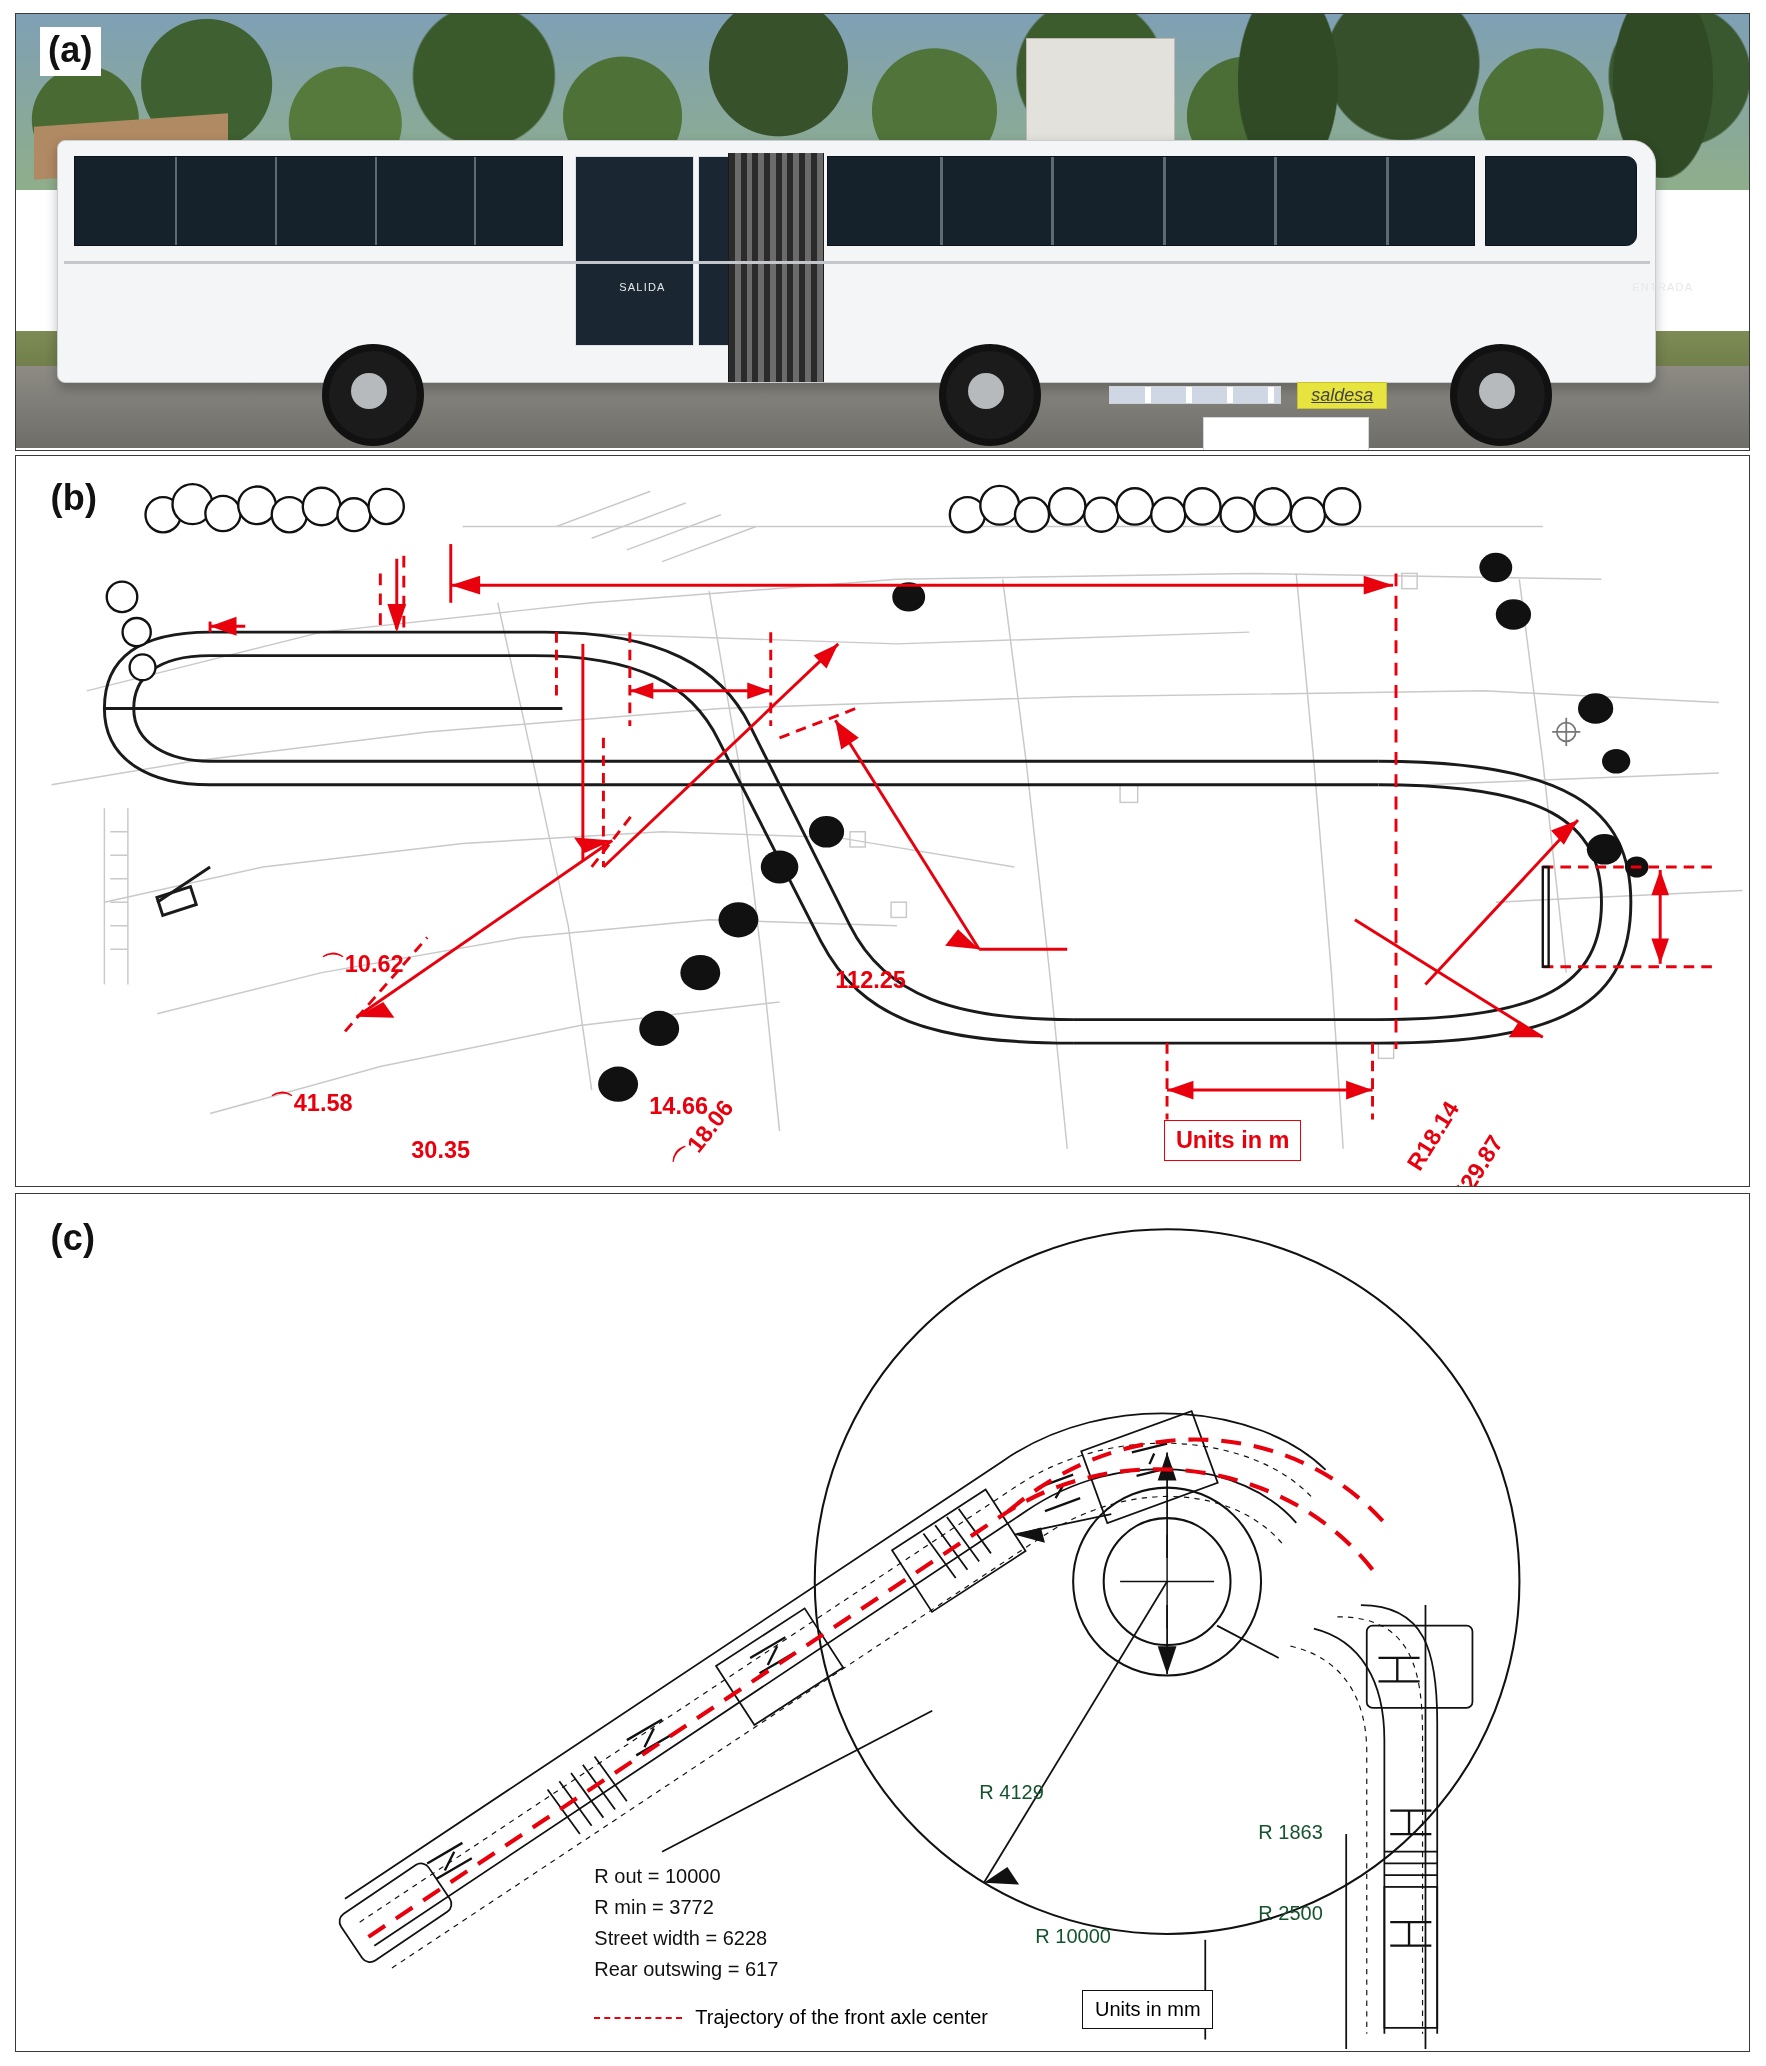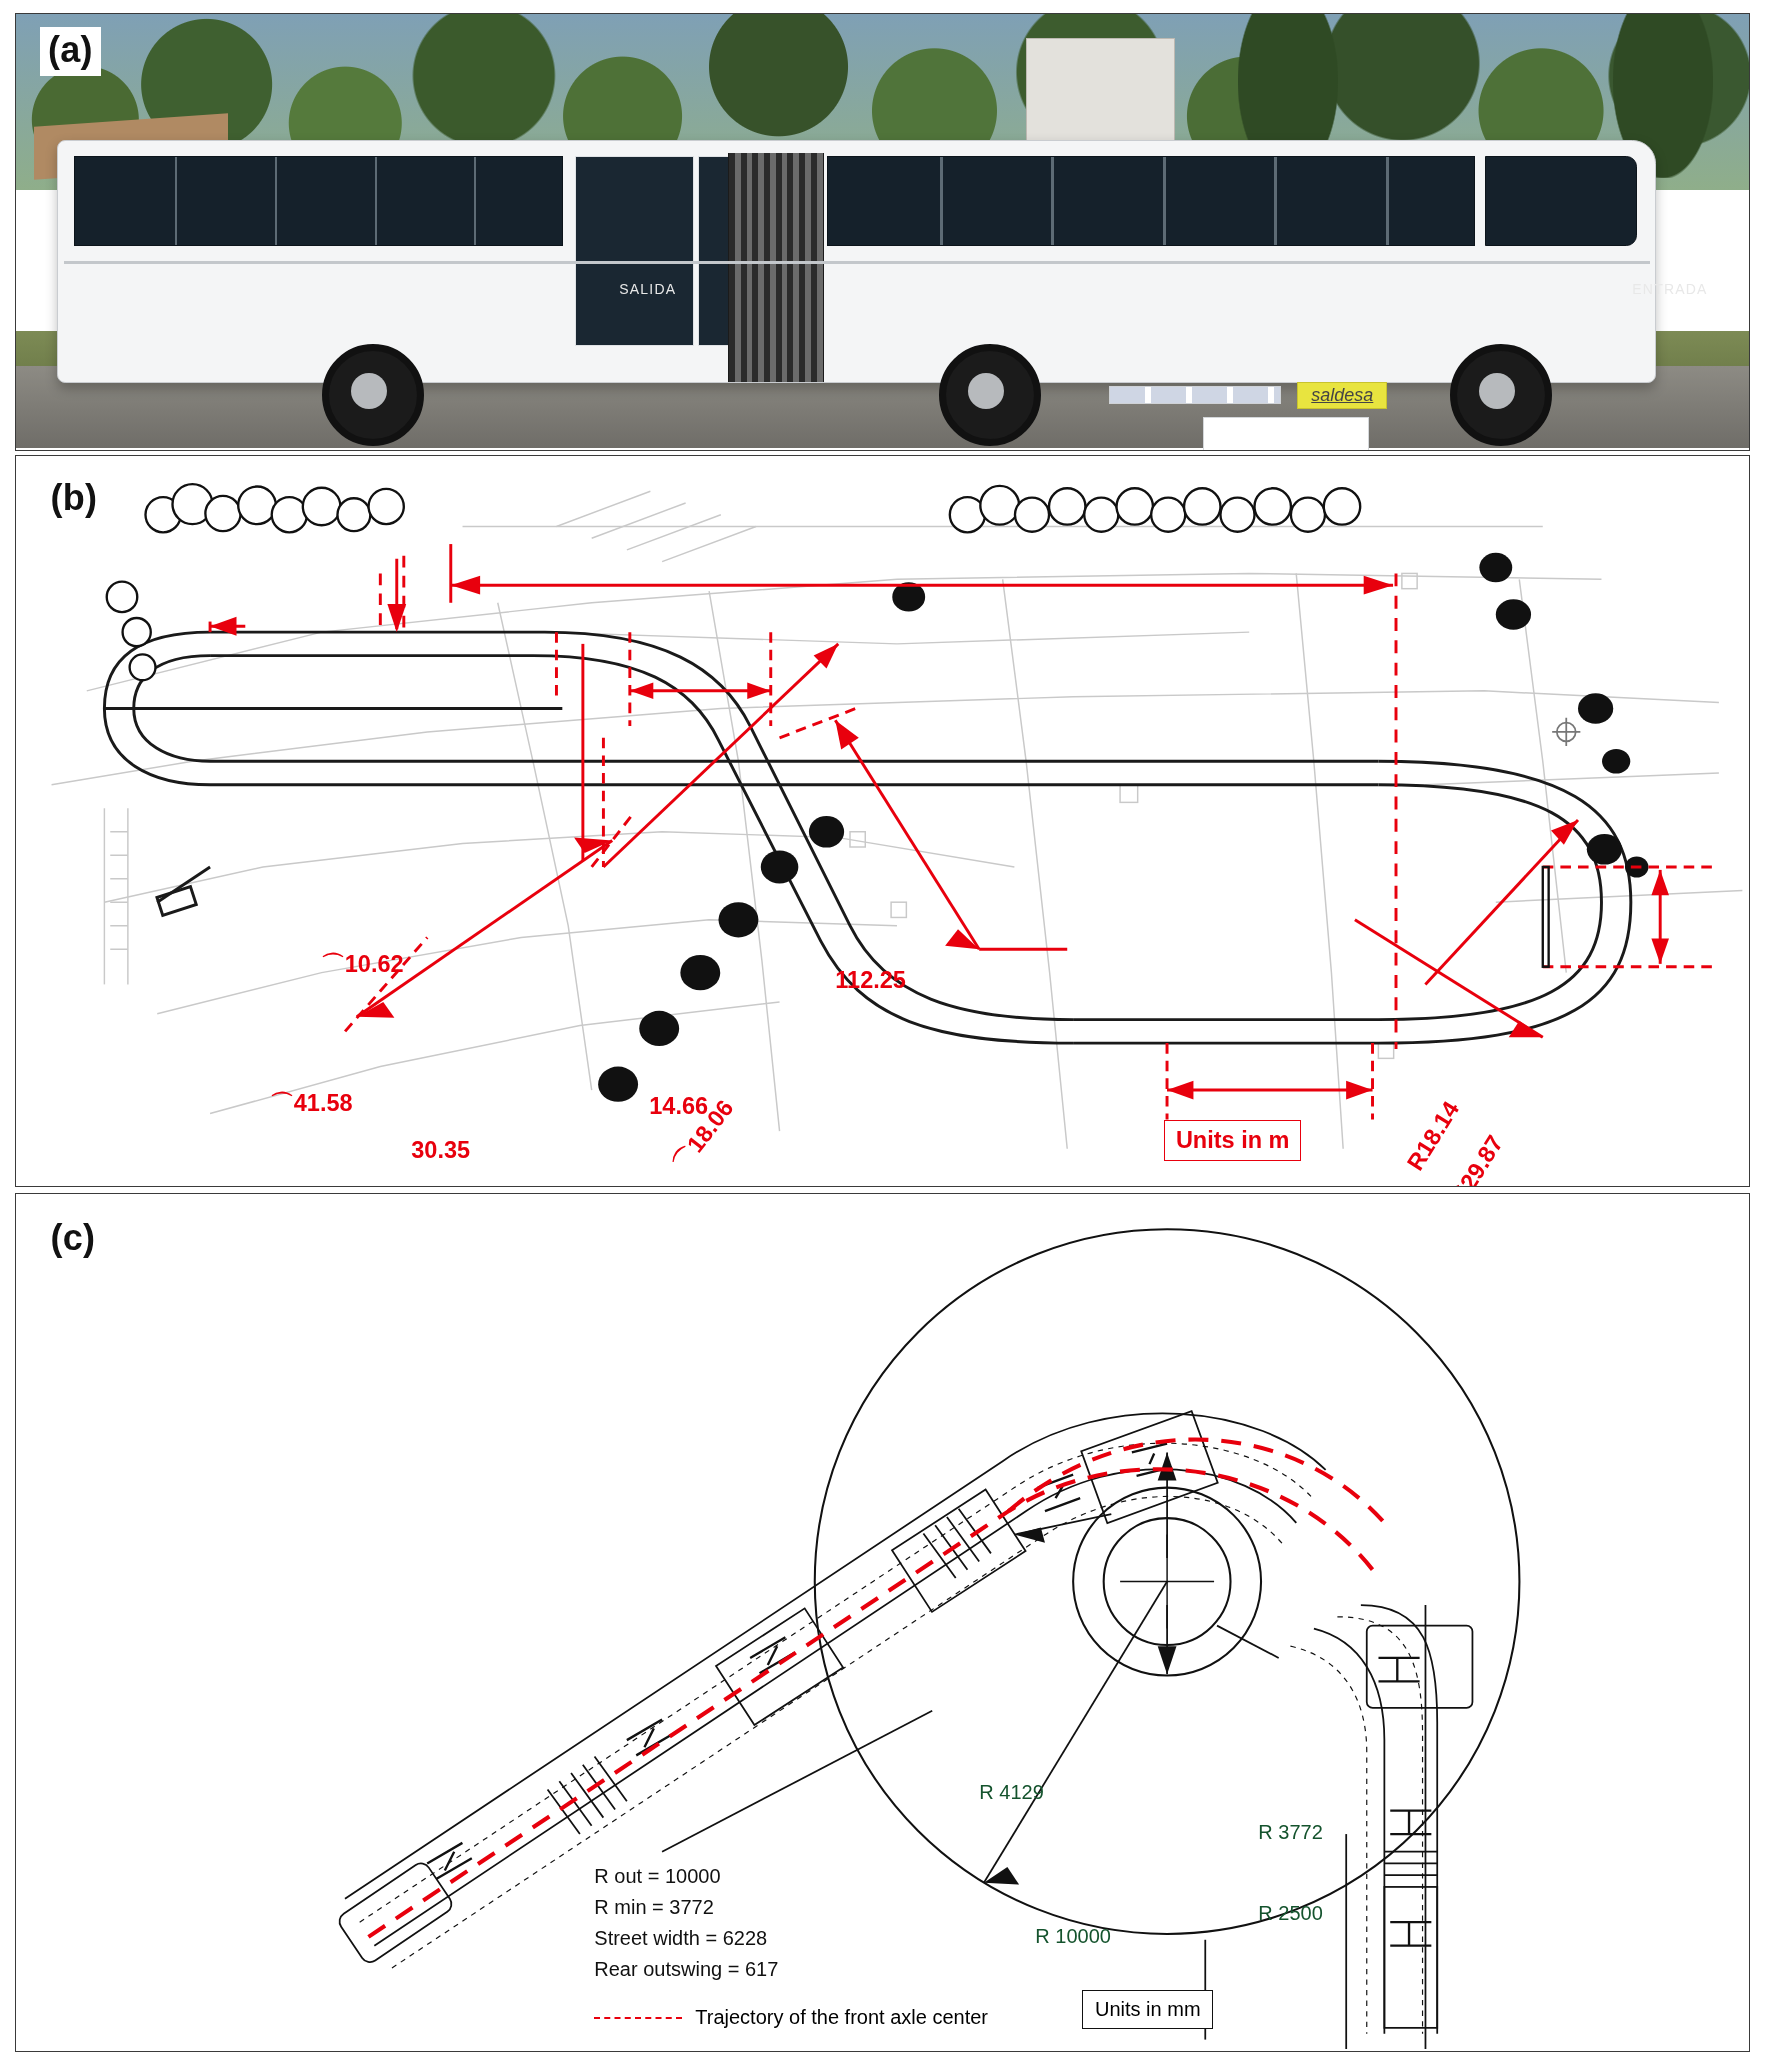--- a/index.html
+++ b/index.html
@@ -155,21 +155,21 @@
     left: 22px; top: 22px; width: 36px; height: 36px;
     border-radius: 50%;
     background: #b7babd;
   }
   .wh1 { left: 264px; }
   .wh2 { left: 881px; }
   .wh3 { left: 1392px; }
   .photo-text {
     position: absolute;
     color: #e8e8e8;
-    font-size: 14px;
+    font-size: 11px;
     letter-spacing: 1.2px;
   }
   .destino-salida { left: 561px; top: 140px; }
   .destino-entrada { left: 1574px; top: 140px; }
   .logo-box {
     position: absolute;
     left: 1239px; top: 241px; width: 88px; height: 25px;
     background: #e8e43f;
     border: 1.2px solid #c8c32d;
     color: #444;
@@ -546,21 +546,21 @@
 
         <g stroke="#111" stroke-width="3" fill="none">
           <path d="M2330 1120 L2420 1120 M2330 1140 L2420 1140 M2330 1160 L2420 1160"></path>
         </g>
 
         <path d="M600 1265 L1690 540 C1880 420 2160 450 2310 640" fill="none" stroke="#e8000d" stroke-width="7" stroke-dasharray="34 22"></path>
         <path d="M1690 540 C1900 360 2180 390 2330 560" fill="none" stroke="#e8000d" stroke-width="7" stroke-dasharray="34 22"></path>
       </svg>
 
       <div class="clabel" style="left:963px; top:587px;">R 4129</div>
-      <div class="clabel" style="left:1242px; top:627px;">R 3772</div>
+      <div class="clabel" style="left:1242px; top:627px;">R 1863</div>
       <div class="clabel" style="left:1242px; top:708px;">R 2500</div>
       <div class="clabel" style="left:1019px; top:731px;">R 10000</div>
 
       <div class="legend-block">
         <div>R out = 10000</div>
         <div>R min = 3772</div>
         <div>Street width = 6228</div>
         <div>Rear outswing = 617</div>
       </div>
 

